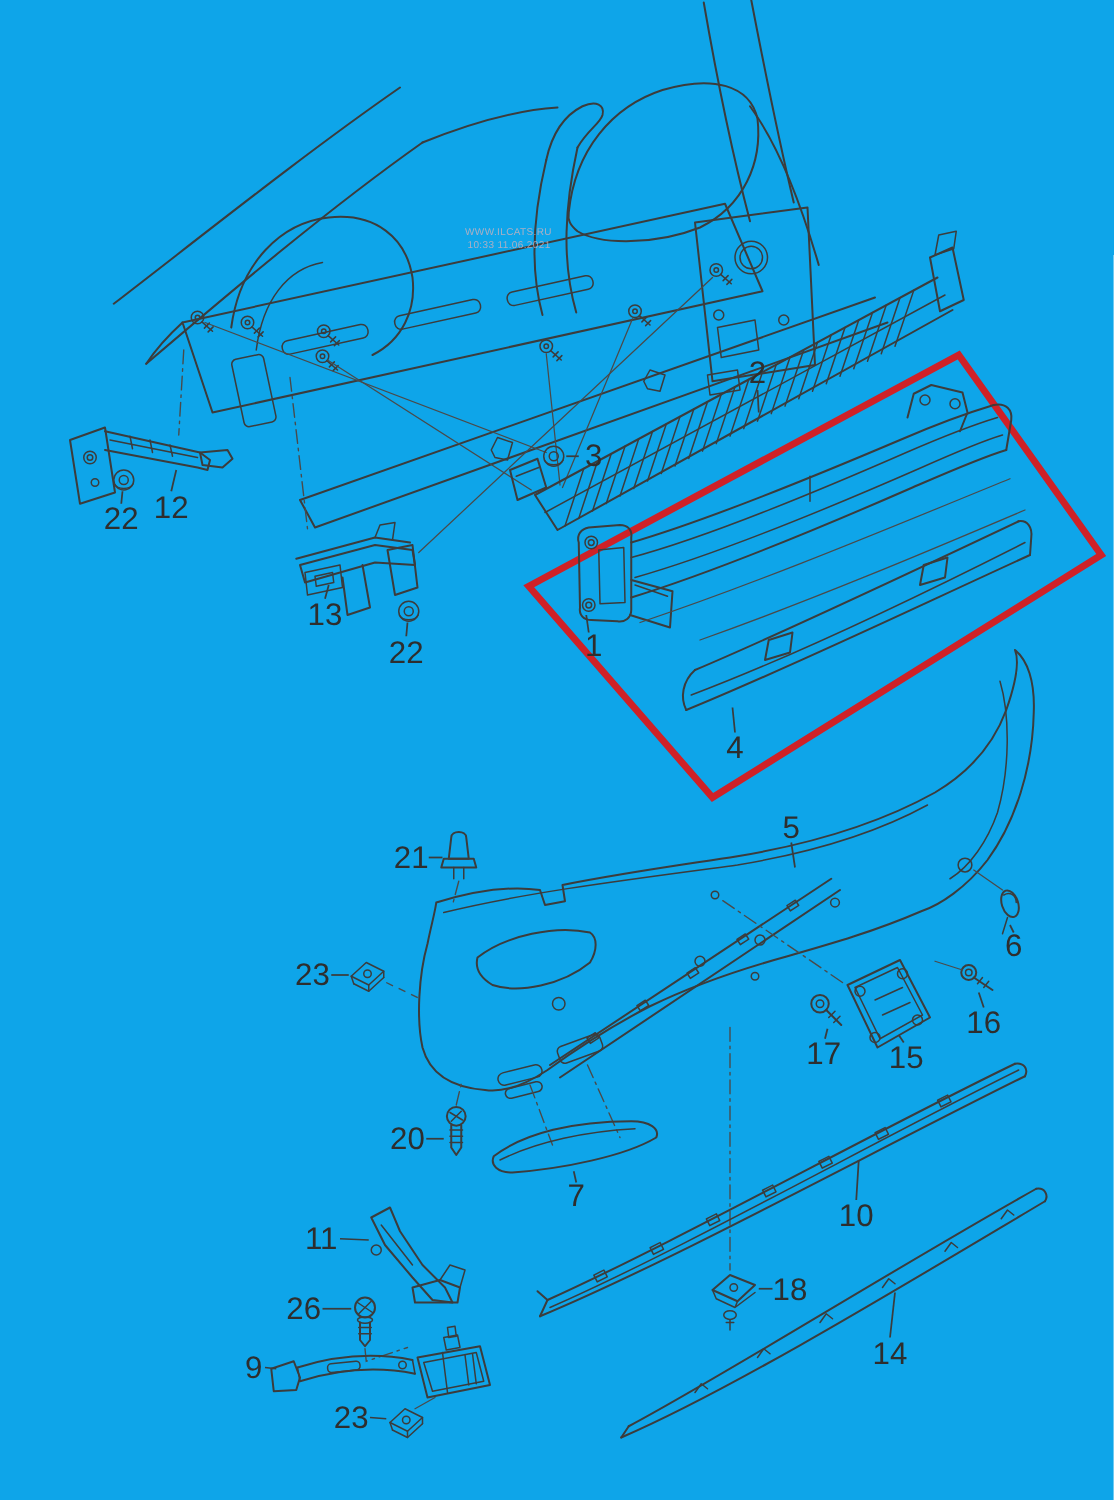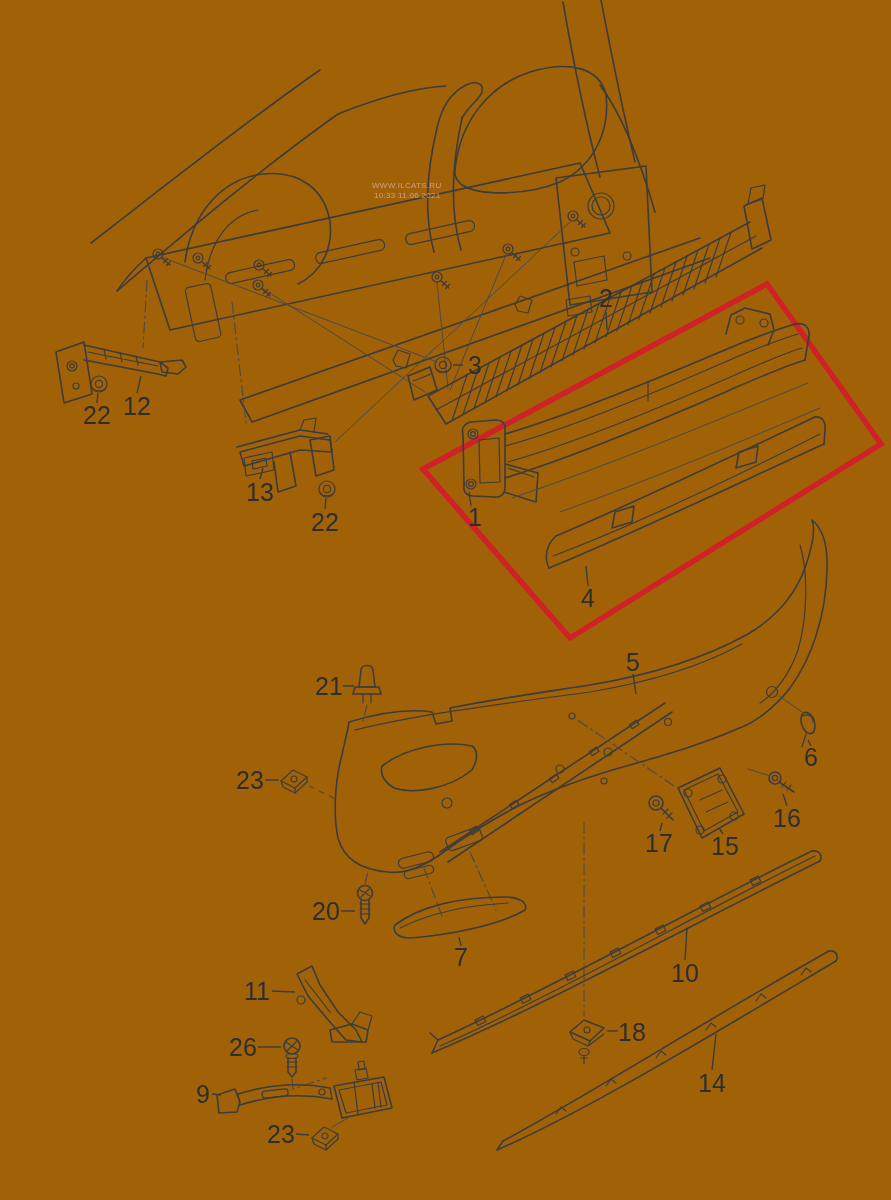--- a/index.html
+++ b/index.html
@@ -1,16 +1,16 @@
 <!DOCTYPE html>
 <html><head>
 <meta charset="utf-8">
 <style>
   html,body{margin:0;padding:0;background:#ffffff;}
-  .stage{width:891px;height:1200px;margin:0 auto;background:#a16207;position:relative;overflow:hidden;
+  .stage{width:891px;height:1200px;margin:0 auto;background:#0ea5e9;position:relative;overflow:hidden;
          font-family:"Liberation Sans", sans-serif;}
   svg{display:block;}
   .ln{fill:none;stroke:#3c3c3c;stroke-width:1.6;stroke-linecap:round;stroke-linejoin:round;}
   .ln2{fill:none;stroke:#3c3c3c;stroke-width:1.2;stroke-linecap:round;stroke-linejoin:round;}
   .thin{fill:none;stroke:#4a4a4a;stroke-width:1;stroke-linecap:round;}
   .dashdot{fill:none;stroke:#4a4a4a;stroke-width:1.1;stroke-dasharray:11 4 2 4;stroke-linecap:round;}
   .dash{fill:none;stroke:#4a4a4a;stroke-width:1.1;stroke-dasharray:6 5;}
   .callout-text{font-family:"Liberation Sans", sans-serif;font-size:25px;fill:#2e2e2e;cursor:pointer;}
   .wmark{font-family:"Liberation Sans", sans-serif;font-size:8px;letter-spacing:.3px;}
 </style>

